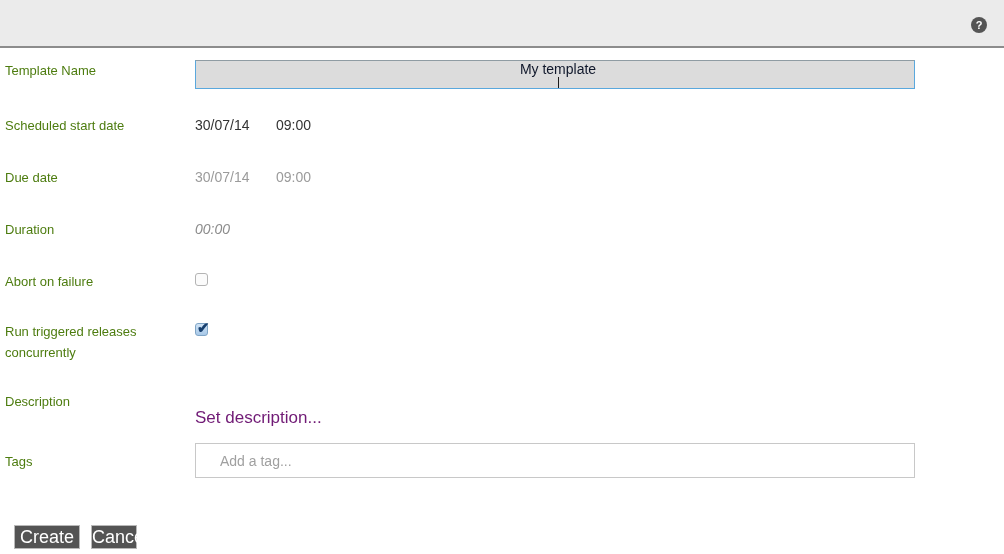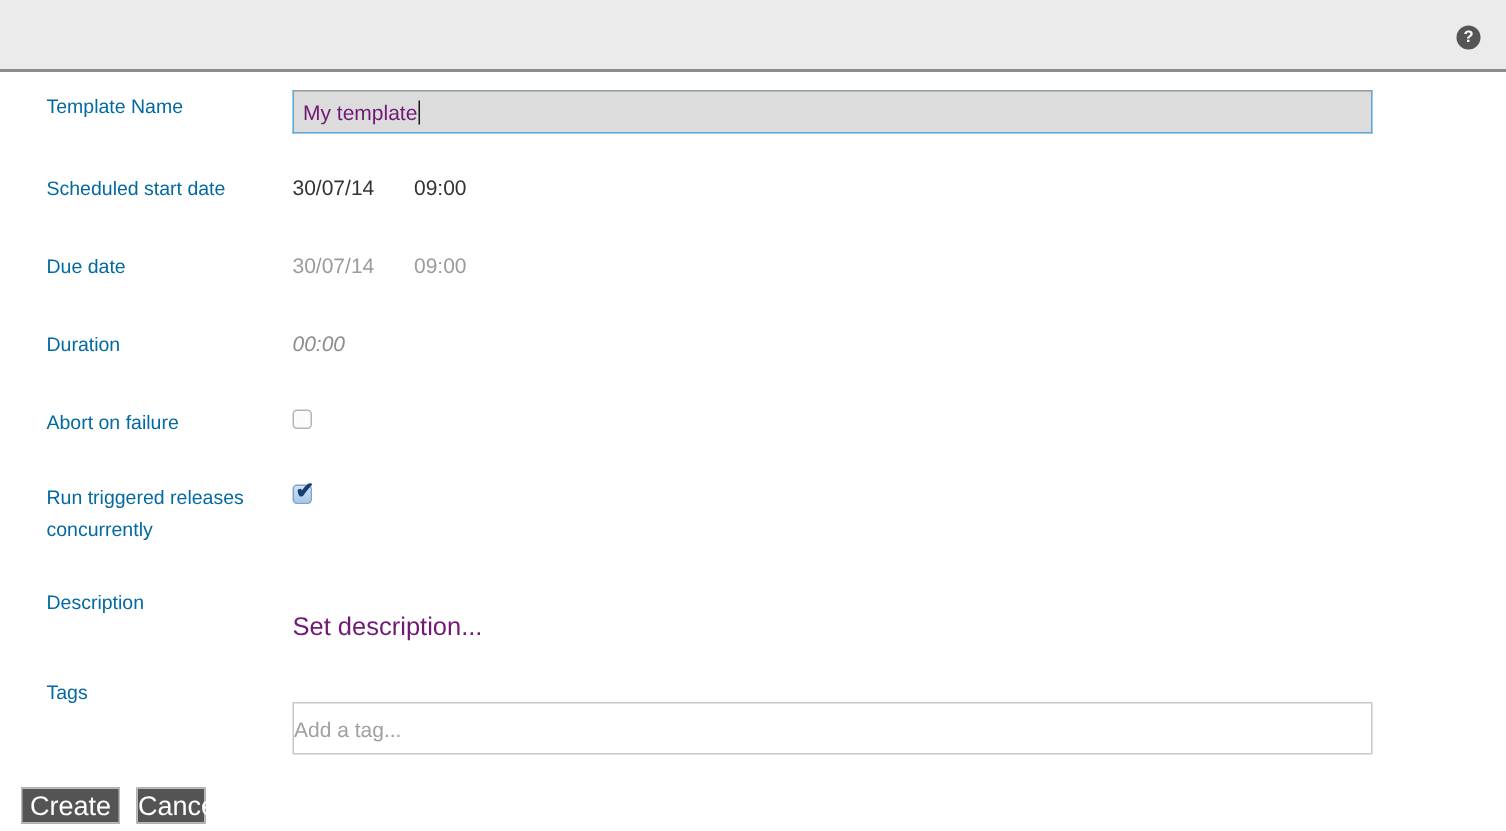--- a/index.html
+++ b/index.html
@@ -59,25 +59,25 @@
     top: 50px;
     width: 1004px;
   }
   .form-row {
     position: absolute;
     left: 0;
     width: 1004px;
   }
   .field-label {
     position: absolute;
-    left: 31px;
+    left: 5px;
     top: 0;
     width: 170px;
     font-size: 13px;
-    color: #0369a1;
+    color: #4d7c0f;
     line-height: 21px;
   }
   .field-control {
     position: absolute;
     left: 195px;
     top: 0;
   }
 
   
   .text-input-focused {
@@ -85,21 +85,22 @@
     width: 720px;
     height: 29px;
     background: #dcdcdc;
     border: 1px solid #5aa8dd;
     border-top-color: #8f9ca3;
     box-sizing: border-box;
     display: flex;
     align-items: center;
     padding-left: 6px;
     font-size: 14px;
-    color: #701a75;
+    color: #0f172a;
+    flex-direction: column;
   }
   .caret {
     display: inline-block;
     width: 1px;
     height: 16px;
     background: #1a1a1a;
     margin-left: 1px;
     vertical-align: middle;
   }
 
@@ -166,24 +167,23 @@
     position: absolute;
     left: 195px;
     top: 0;
     width: 720px;
     height: 35px;
     background: #ffffff;
     border: 1px solid #c8c8c8;
     box-sizing: border-box;
     display: flex;
     align-items: center;
-    padding-left: 0;
+    padding-left: 24px;
     font-size: 14px;
     color: #a0a0a0;
-    margin-top: 25px;
   }
 
   
   .footer {
     position: absolute;
     left: 0;
     top: 523px;
     width: 1004px;
     height: 31px;
   }

